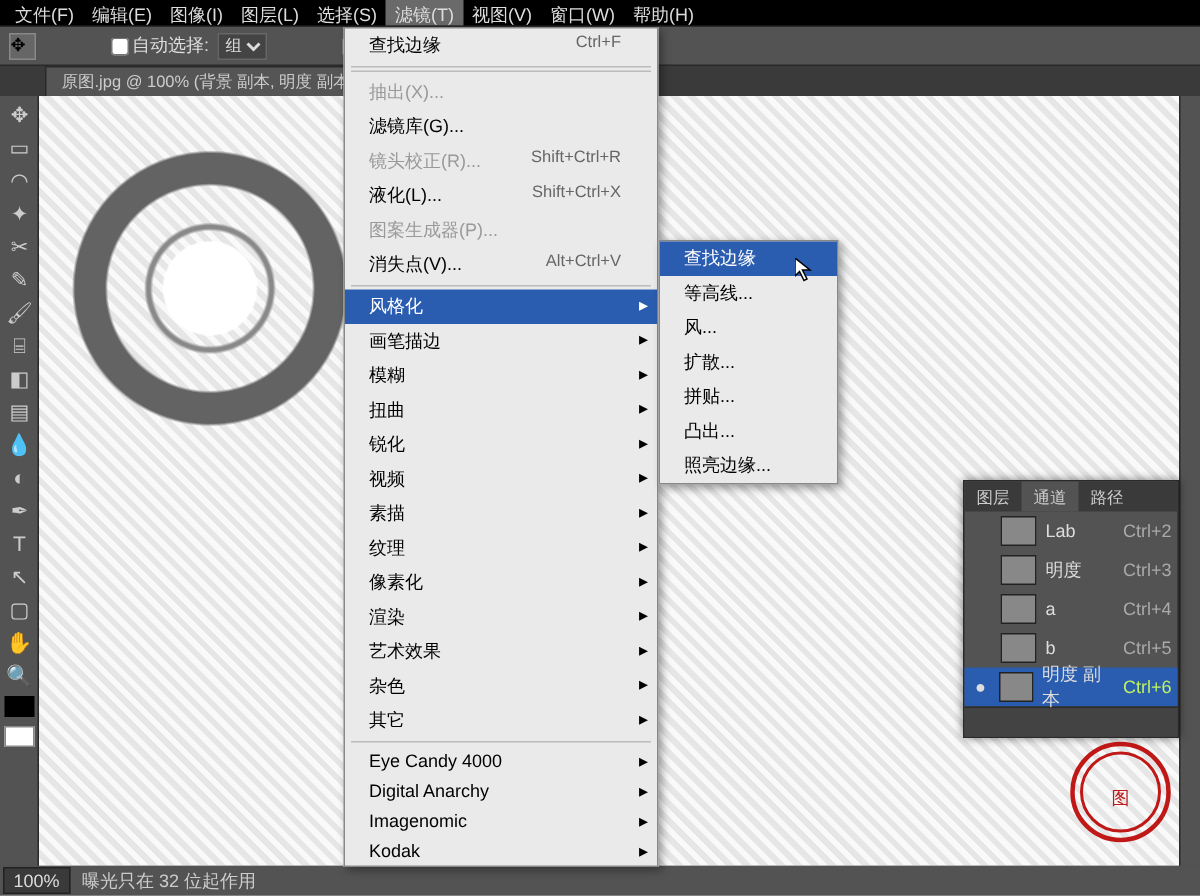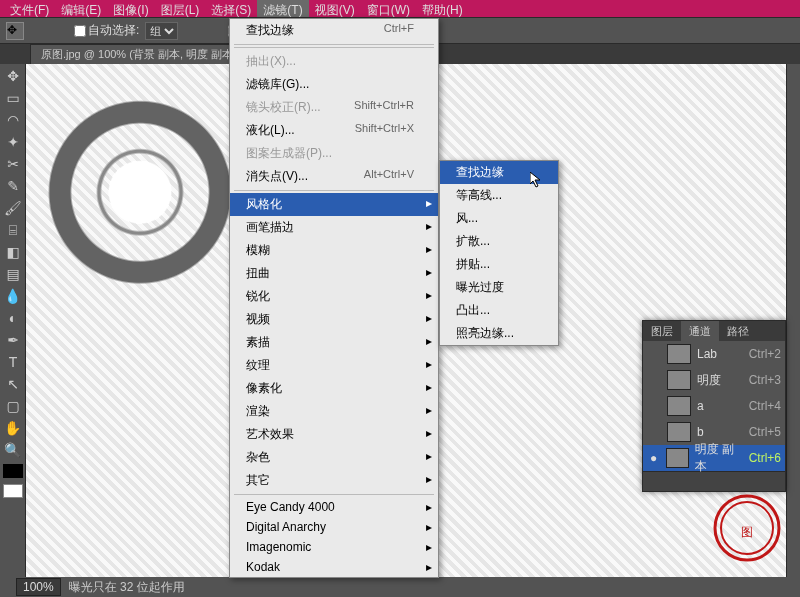--- a/index.html
+++ b/index.html
@@ -1,17 +1,17 @@
 <!DOCTYPE html>
 <html><head>
 <meta charset="utf-8">
 <style>
 *{margin:0;padding:0;box-sizing:border-box;font-family:"SimSun","宋体",sans-serif;font-size:12px;}
 body{background:#4a4a4a;width:800px;height:597px;overflow:hidden;position:relative;}
-.menubar{background:#be185d;height:18px;display:flex;padding-left:4px;border-bottom:1px solid #2a2a2a;}
+.menubar{background:#000000;height:18px;display:flex;padding-left:4px;border-bottom:1px solid #2a2a2a;}
 .menubar span{color:#ddd;padding:2px 6px;cursor:pointer;}
 .menubar span.active{background:#6a6a6a;}
 .toolbar{background:#535353;height:26px;display:flex;align-items:center;padding:0 6px;border-bottom:1px solid #2a2a2a;gap:6px;}
 .toolbar .tool-icon{width:18px;height:18px;background:#666;border:1px solid #888;}
 .toolbar label{color:#ddd;display:flex;align-items:center;gap:2px;padding-left:44px;}
 .toolbar input[type=checkbox]{width:12px;height:12px;}
 .toolbar select{background:#444;color:#ddd;border:1px solid #666;font-size:11px;height:18px;}
 .tabbar{background:#3a3a3a;height:20px;display:flex;align-items:center;padding-left:30px;}
 .tabbar .tab{background:#555;color:#ccc;padding:2px 10px;font-size:11px;border:1px solid #2a2a2a;}
 .workspace{position:relative;height:513px;display:flex;}
@@ -20,21 +20,21 @@
 .lefttools .swatch{width:20px;height:14px;margin:2px auto;}
 .canvas{flex:1;background:#ddd;position:relative;overflow:hidden;}
 .canvas-img{position:absolute;inset:0;background:
  radial-gradient(circle at 15% 25%, #fff 30px, transparent 32px),
  radial-gradient(circle at 15% 25%, transparent 38px, #888 40px, #888 42px, transparent 44px),
  radial-gradient(circle at 15% 25%, transparent 68px, #666 70px, #666 90px, transparent 92px),
  repeating-linear-gradient(45deg, #eee 0 4px, #ddd 4px 8px),
  #e8e8e8;
  filter:contrast(1.1);}
 .righttools{width:14px;background:#535353;border-left:1px solid #2a2a2a;}
-.statusbar{background:#535353;height:20px;display:flex;align-items:center;padding:0 16px;color:#ccc;gap:8px;font-size:11px;}
+.statusbar{background:#535353;height:20px;display:flex;align-items:center;padding:0 2px;color:#ccc;gap:8px;font-size:11px;}
 .zoom-box{background:#3a3a3a;border:1px solid #222;padding:1px 6px;color:#ddd;}
 .dropdown{position:absolute;background:#eaeaea;border:1px solid #888;box-shadow:2px 2px 6px rgba(0,0,0,.4);min-width:200px;}
 .dropdown .item{padding:3px 24px 3px 16px;color:#000;display:flex;justify-content:space-between;white-space:nowrap;}
 .dropdown .item.dis{color:#999;}
 .dropdown .item.hl{background:#2a5db0;color:#fff;}
 .dropdown .sep{height:1px;background:#bbb;margin:2px 4px;}
 .dropdown .item .sc{color:#666;font-size:11px;margin-left:20px;}
 .dropdown .item .arr{position:absolute;right:6px;}
 .submenu{position:absolute;background:#eaeaea;border:1px solid #888;box-shadow:2px 2px 6px rgba(0,0,0,.4);min-width:120px;}
 .submenu .item{padding:3px 20px 3px 16px;color:#000;}
@@ -219,21 +219,20 @@
       <span class="arr">▸</span>
     </div>
   </div>
 
 <div class="submenu" id="stylize-sm" style="left:439px;top:160px;">
     <div class="item hl">查找边缘</div>
     <div class="item">等高线...</div>
     <div class="item">风...</div>
     <div class="item">扩散...</div>
     <div class="item">拼贴...</div>
-    <div class="item">曝光过度</div>
     <div class="item">凸出...</div>
     <div class="item">照亮边缘...</div>
   </div>
 
 <div class="channels-panel">
   <div class="ptabs" id="ptabs">
       <span>图层</span>
       <span class="act">通道</span>
       <span>路径</span>
     </div>

